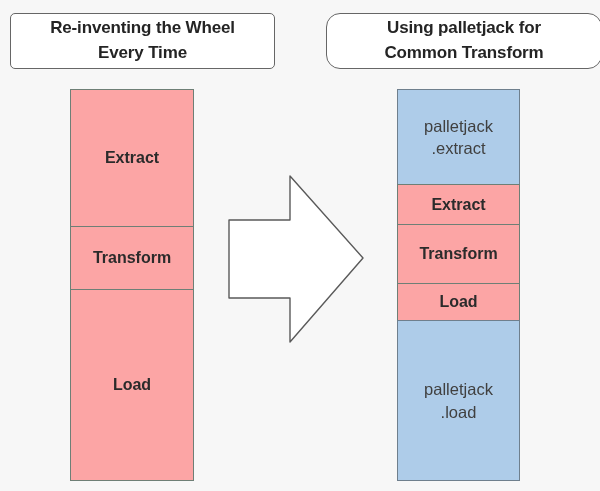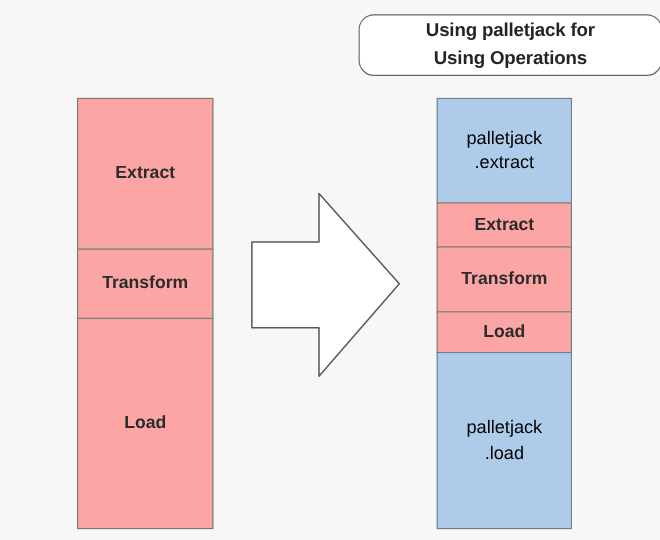--- a/index.html
+++ b/index.html
@@ -59,21 +59,21 @@
     border-color: #6e7f76;
     font-weight: bold;
     font-size: 16px;
   }
   .block.blue {
     background: #aecce9;
     border-color: #6f7f8d;
     font-weight: normal;
     font-size: 16.5px;
     line-height: 1.35;
-    color: #000000;
+    color: #404040;
     justify-content: center;
   }
 
   
   #stack-left { left: 70px; top: 89px; width: 124px; height: 392px; }
   #left-extract   { left: 0; top: 0px;   width: 124px; height: 138px; }
   #left-transform { left: 0; top: 137px; width: 124px; height: 64px; }
   #left-load      { left: 0; top: 200px; width: 124px; height: 192px; }
 
   
@@ -96,25 +96,31 @@
     display: block;
     width: 140px;
     height: 175px;
   }
 </style>
 </head>
 <body>
 
 <div id="canvas">
 
+  <div id="title-left" class="title-card">
+    <div>
+      <span>Re-inventing the Wheel</span><br>
+      <span>Every Time</span>
+    </div>
+  </div>
 
   <div id="title-right" class="title-card">
     <div>
       <span>Using palletjack for</span><br>
-      <span>Using Operations</span>
+      <span>Common Transform</span>
     </div>
   </div>
 
   <div id="stack-left" class="stack">
     <div id="left-extract" class="block green">
       <span>Extract</span>
     </div>
     <div id="left-transform" class="block green">
       <span>Transform</span>
     </div>

